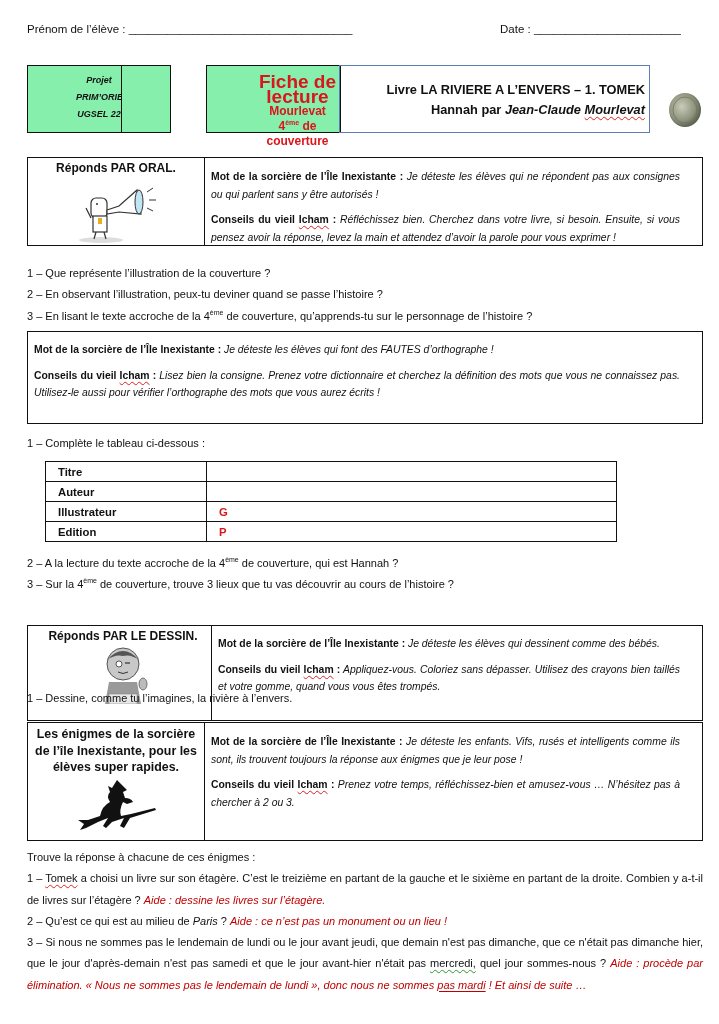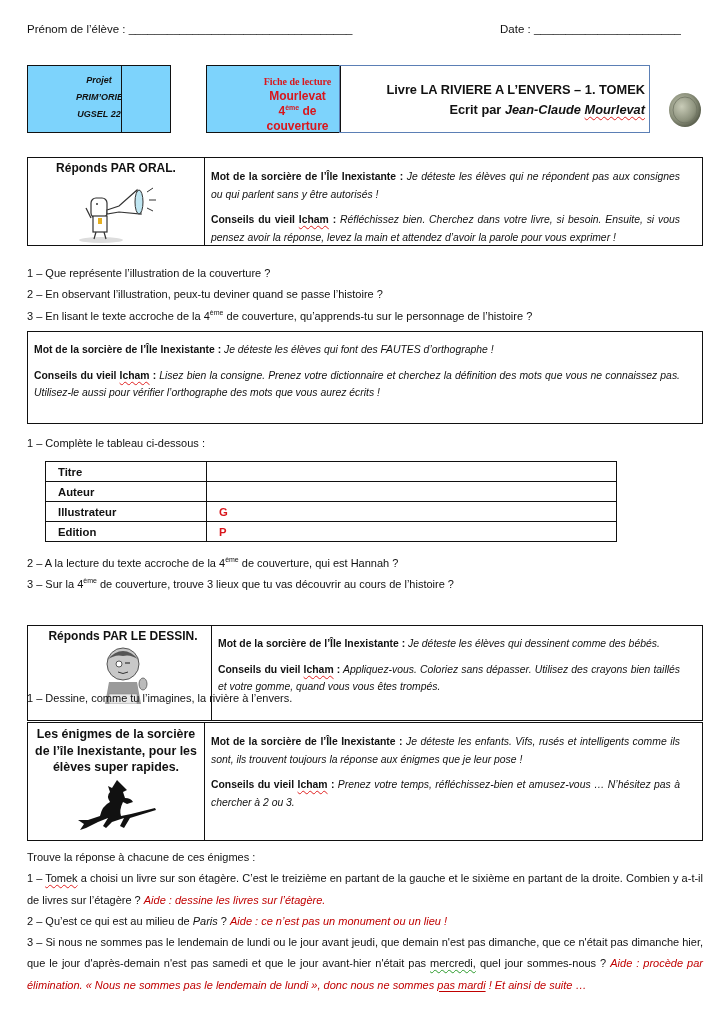--- a/index.html
+++ b/index.html
@@ -10,21 +10,21 @@
   .i { font-style:italic;text-align:center; }
   .red { color:#d9161c; }
   .darkred { color:#c00000; }
   sup { font-size:7px; vertical-align:super; line-height:0; }
   .squig { text-decoration: underline wavy #e02020; text-decoration-thickness:1px; text-underline-offset:2px; }
   .squig-green { text-decoration: underline wavy #2a9a2a; text-decoration-thickness:1px; text-underline-offset:2px; }
   .uline-red { text-decoration: underline solid #c00000; text-underline-offset:2px; }
 
   
   .hdr-line { top:23px; font-size:11.5px; }
-  .box { border:1.6px solid #111; box-sizing:border-box; background:#7dd3fc;padding-left:48px; }
+  .box { border:1.6px solid #111; box-sizing:border-box; background:#86efac;padding-left:48px; }
   .proj { left:27px; top:65px; width:96px; height:68px; text-align:center; font-size:9px; font-style:italic; font-weight:bold; line-height:17px; padding-top:6px; }
   .logo { left:121px; top:65px; width:45px; height:68px; display:flex; align-items:center; justify-content:center; }
   .fiche { left:206px; top:65px; width:135px; height:68px; text-align:center; color:#d9161c; font-weight:bold; font-size:12px; line-height:15px; padding-top:8px; }
   .livre { left:339px; top:65px; width:311px; height:68px; border:1.3px solid #5b7fb5; box-sizing:border-box; text-align:right; padding-right:4px; padding-top:14px; font-weight:bold; font-size:12.8px; line-height:20px; }
   .coin { left:668px; top:92px; width:34px; height:36px; }
 
   
   .sec { left:27px; width:676px; border:1.6px solid #111; box-sizing:border-box; display:flex; }
   .sec-left { width:177px; border-right:1.6px solid #111; box-sizing:border-box; text-align:center; position:relative; }
   .sec-left .ttl { font-weight:bold; font-size:12px; margin-top:2px; line-height:16px; }
@@ -59,27 +59,27 @@
     <circle cx="16" cy="30" r="12" fill="#fff" stroke="#222" stroke-width="1.6"></circle>
     <circle cx="16" cy="30" r="9" fill="none" stroke="#666" stroke-width="0.6"></circle>
     <line x1="16" y1="30" x2="21" y2="23" stroke="#222" stroke-width="1.4"></line>
     <line x1="16" y1="30" x2="12" y2="35" stroke="#222" stroke-width="1"></line>
     <circle cx="26" cy="17" r="2" fill="#222"></circle>
     <path d="M6 44 q10 5 20 0" fill="none" stroke="#333" stroke-width="1.2"></path>
   </svg>
 </div>
 
 <div class="abs box fiche">
-  <div style="font-size:10px;font-family:Liberation Serif, serif;">Fiche de lecture</div>
+  <div style="font-size:19px;">Fiche de lecture</div>
   <div>Mourlevat</div>
   <div><span>4</span><sup>ème</sup><span> de couverture</span></div>
 </div>
 <div class="abs livre">
   <div>Livre LA RIVIERE A L’ENVERS – 1. TOMEK</div>
-  <div><span>Ecrit par </span><span class="i">Jean-Claude </span><span class="i squig">Mourlevat</span></div>
+  <div><span>Hannah par </span><span class="i">Jean-Claude </span><span class="i squig">Mourlevat</span></div>
 </div>
 <svg class="abs coin" viewBox="0 0 34 36">
   <defs>
       <radialGradient id="cg" cx="40%" cy="40%" r="60%">
         <stop offset="0" stop-color="#c9ccb8"></stop>
         <stop offset="0.7" stop-color="#8c917c"></stop>
         <stop offset="1" stop-color="#5f6452"></stop>
       </radialGradient>
     </defs>
   <ellipse cx="17" cy="18" rx="16" ry="17" fill="url(#cg)"></ellipse>

